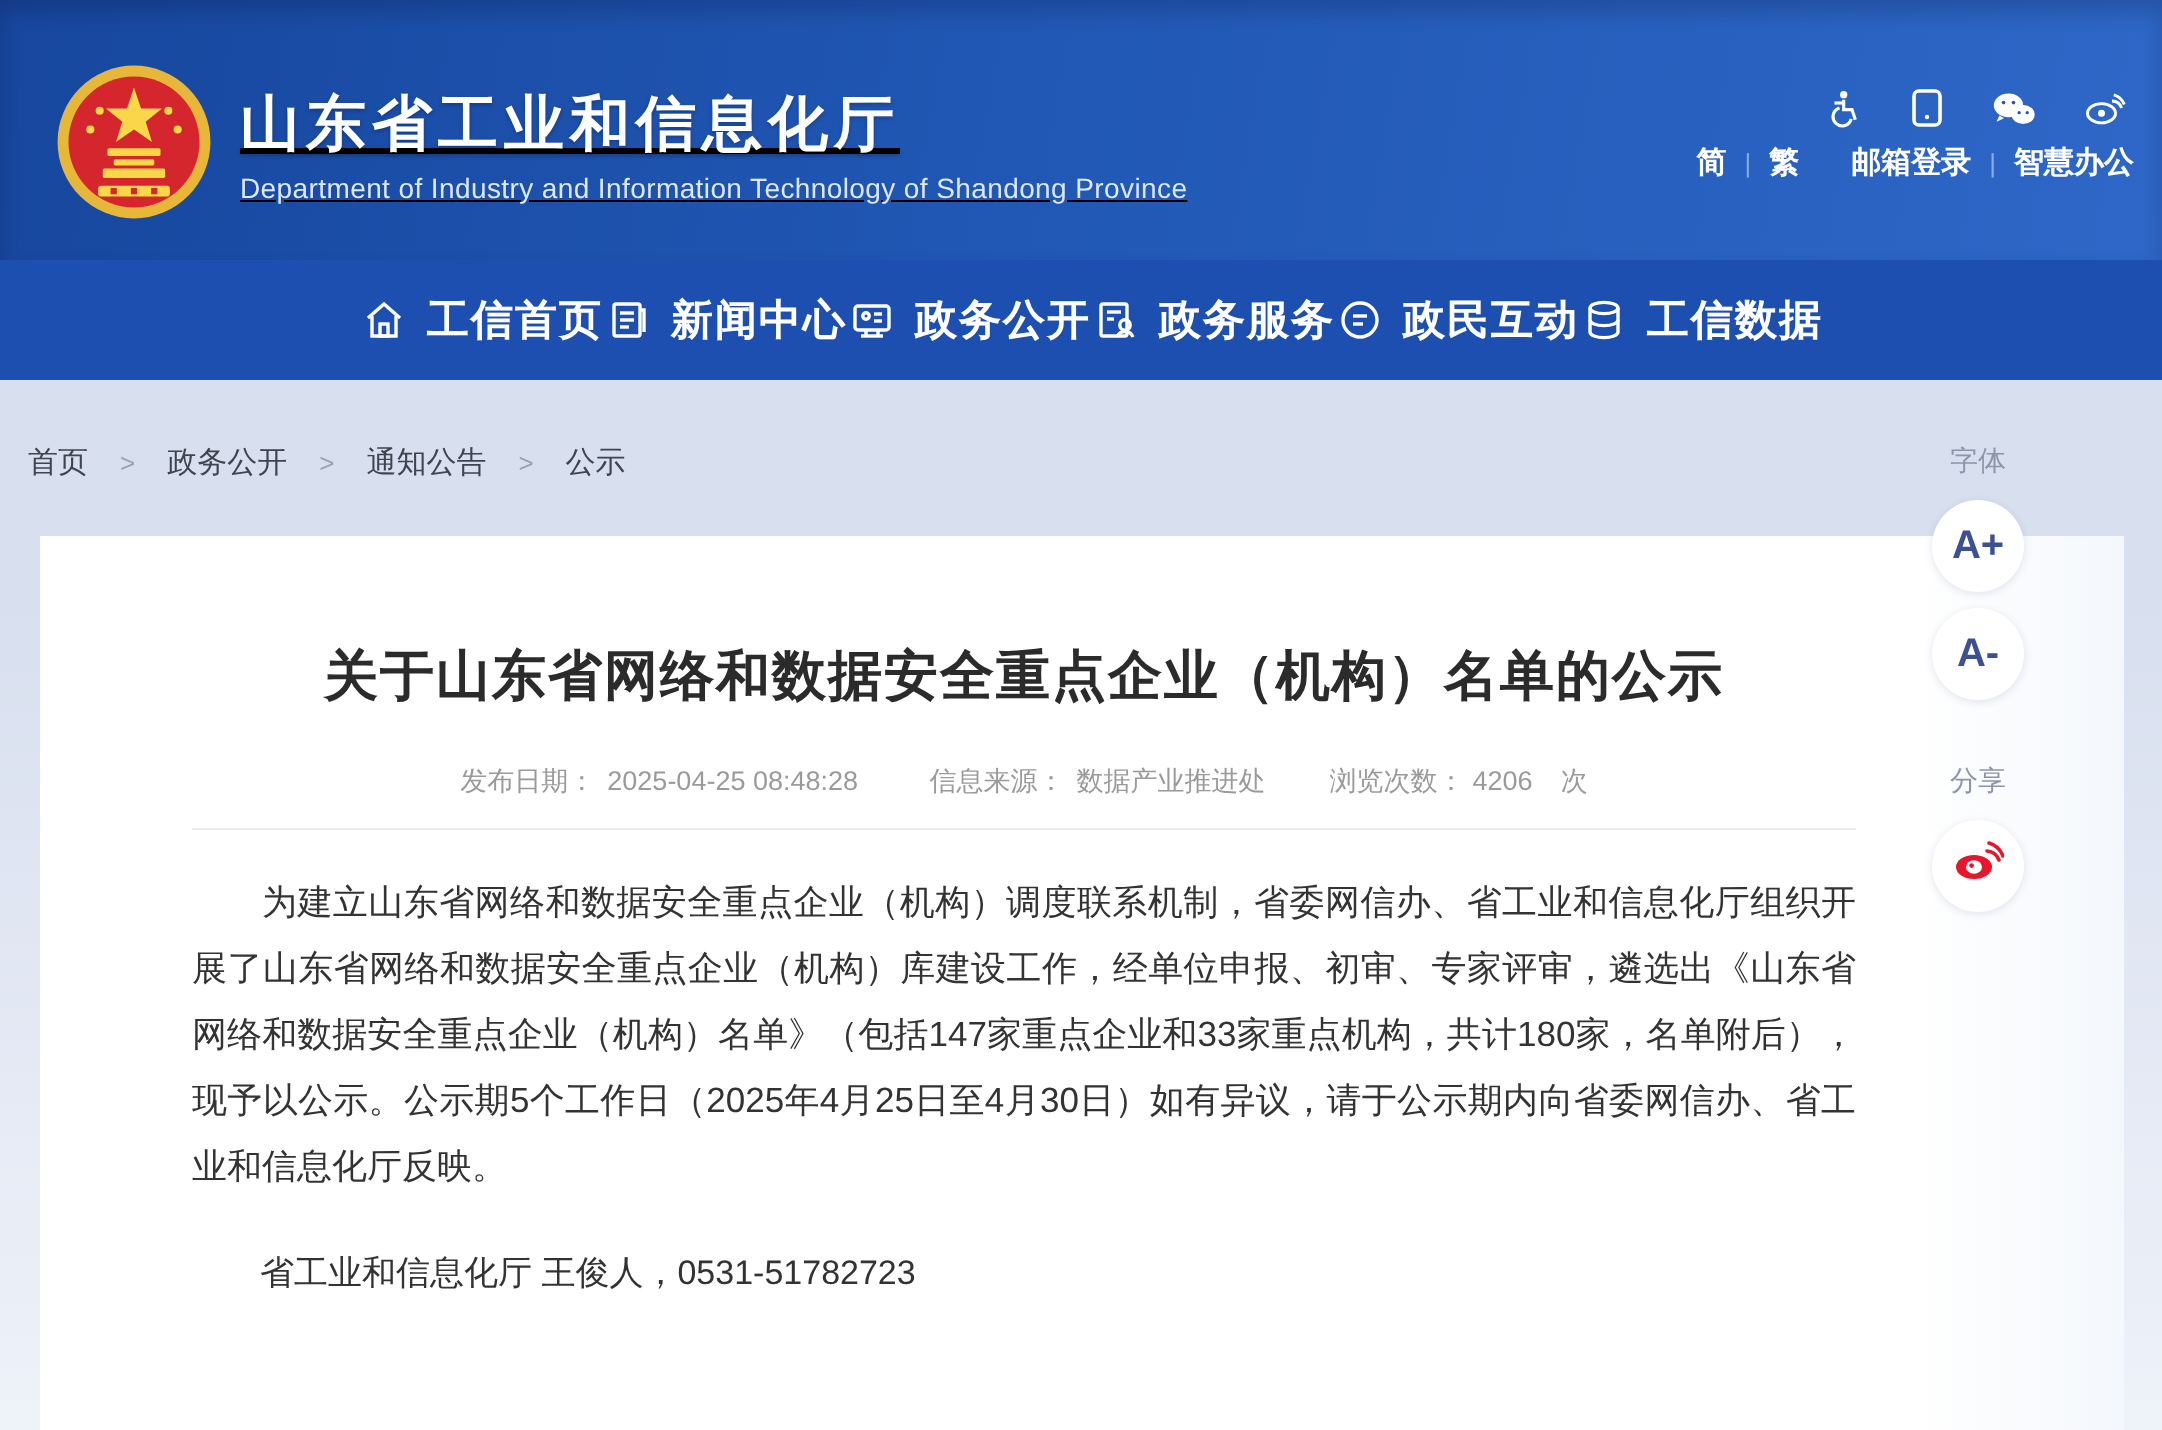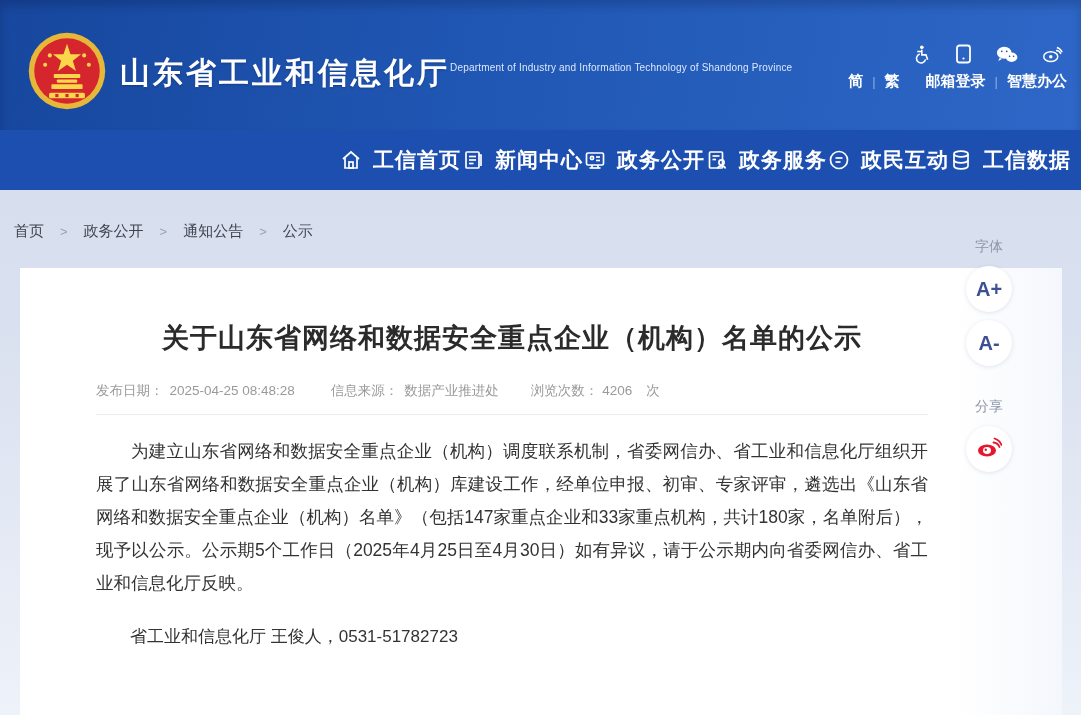--- a/index.html
+++ b/index.html
@@ -8,23 +8,23 @@
     font-family:"Liberation Sans","DejaVu Sans",sans-serif;
     background:linear-gradient(180deg,#d5deee 0%,#d9e0ef 45%,#eef2f9 100%);
   }
   
   .header{
     position:absolute;left:0;top:0;width:1081px;height:130px;
     background:linear-gradient(100deg,#17479e 0%,#2057b4 45%,#2e67c7 100%);
     box-shadow:inset 0 6px 10px rgba(0,0,30,.18);
   }
   .brand{position:absolute;left:28px;top:32px;display:flex;align-items:center;gap:14px;}
-  .brand .titles{display:flex;flex-direction:row;}
+  .brand .titles{display:flex;flex-direction:column;text-decoration:underline;}
   .site-title{font-size:30px;font-weight:bold;color:#ffffff;letter-spacing:3px;line-height:34px;text-shadow:0 1px 2px rgba(0,0,40,.25);}
-  .site-sub{font-size:10px;color:#dde8fb;margin-top:6px;letter-spacing:.2px;}
+  .site-sub{font-size:14px;color:#dde8fb;margin-top:6px;letter-spacing:.2px;}
   .search{
     position:absolute;left:446px;top:52px;width:303px;height:38px;border-radius:19px;
     background:#e9edf3;display:flex;align-items:center;padding:0 14px 0 18px;box-sizing:border-box;
   }
   .search input{
     flex:1;border:none;outline:none;background:transparent;font-size:15px;color:#333;
     font-family:"Liberation Sans","DejaVu Sans",sans-serif;
   }
   .search input::placeholder{color:#3c4350;opacity:1;}
   .top-icons{position:absolute;right:18px;top:44px;display:flex;gap:24px;align-items:center;}
@@ -32,52 +32,52 @@
   .top-links{
     position:absolute;right:14px;top:72px;display:flex;align-items:center;
     color:#ffffff;font-size:15px;font-weight:bold;
   }
   .top-links .sep{color:rgba(255,255,255,.45);font-weight:normal;margin:0 9px;font-size:13px;}
   .top-links .gap{width:26px;}
   .tl{cursor:pointer;}
   
   .nav{
     position:absolute;left:0;top:130px;width:1081px;height:60px;background:#1d4fb0;
-    display:flex;align-items:center;justify-content:flex-end;
+    display:flex;align-items:center;justify-content:center;
     padding:0 10px 0 20px;box-sizing:border-box;
   }
   .nav-item{display:flex;align-items:center;gap:10px;color:#fff;font-size:21px;font-weight:bold;letter-spacing:1px;cursor:pointer;}
   .nav-item svg{display:block;}
   
   .crumbs{position:absolute;left:14px;top:222px;display:flex;align-items:center;font-size:15px;color:#3f4450;}
   .crumbs .c-sep{color:#9aa2b2;margin:0 16px;font-size:13px;}
   .crumb{cursor:pointer;}
   
   .card{
     position:absolute;left:20px;top:268px;width:1042px;height:558px;
     background:linear-gradient(to right,#ffffff 90%,#f4f7fc 100%);
   }
   .content{margin-left:76px;width:832px;}
   .article-title{
     padding-top:52px;text-align:center;font-size:27px;font-weight:bold;color:#2b2b2b;letter-spacing:1px;
   }
   .meta-row{
-    margin-top:26px;display:flex;justify-content:flex-start;align-items:center;
+    margin-top:26px;display:flex;justify-content:center;align-items:center;
     font-size:13.5px;color:#9a9a9a;border-bottom:1px solid #ececec;padding-bottom:14px;
   }
   .meta-left span{margin-right:6px;}
   .meta-left .block{margin-right:26px;}
   .meta-views .num{margin:0 14px 0 4px;}
   .body-par{
     margin-top:20px;font-size:17.5px;color:#333;line-height:33px;text-indent:2em;text-align:justify;
   }
   .contacts{margin-top:20px;font-size:17px;color:#333;line-height:33px;}
   .contact-line{text-indent:2em;}
   
-  .rail{position:absolute;left:946px;top:238px;width:86px;display:flex;flex-direction:column;align-items:center;}
+  .rail{position:absolute;left:946px;top:222px;width:86px;display:flex;flex-direction:column;align-items:center;}
   .rail-label{font-size:14px;color:#8d96a8;margin-bottom:10px;}
   .circle-btn{
     width:46px;height:46px;border-radius:50%;background:#fff;
     box-shadow:0 1px 4px rgba(60,80,140,.14);
     display:flex;align-items:center;justify-content:center;
     font-size:20px;font-weight:bold;color:#3d5094;cursor:pointer;margin-bottom:8px;
   }
   .rail .spacer{height:24px;}
 </style>
 </head>

